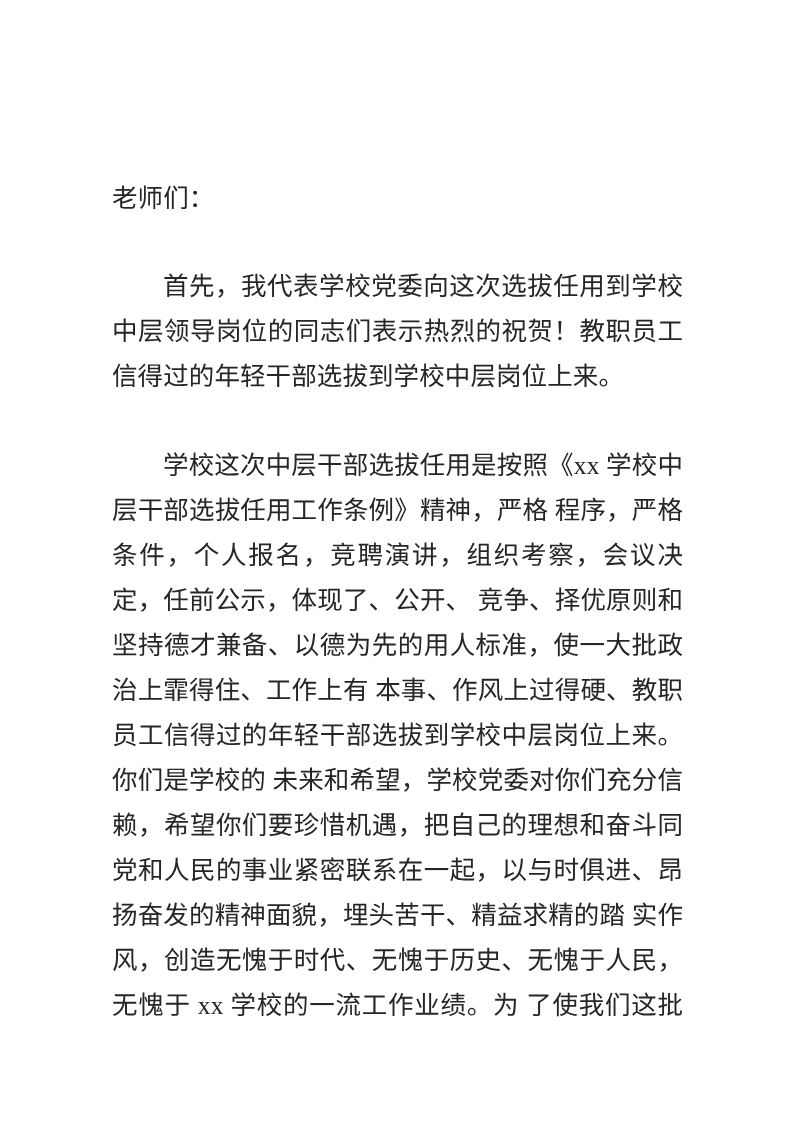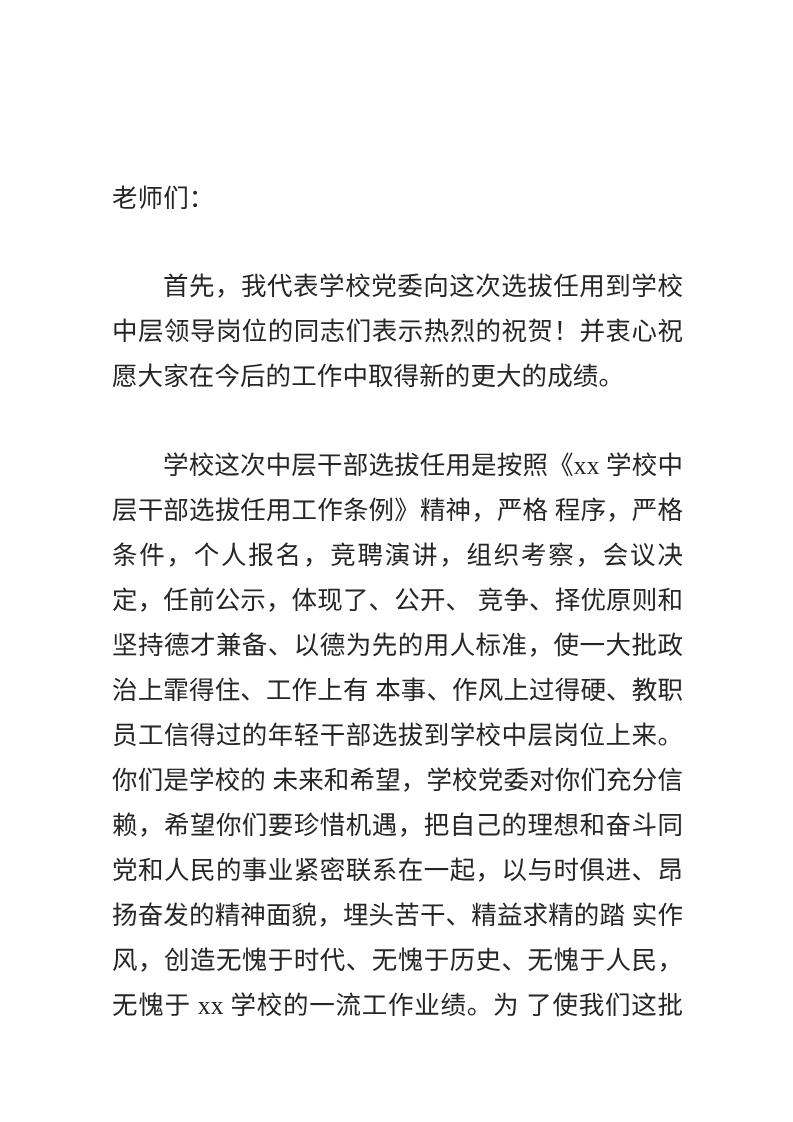--- a/index.html
+++ b/index.html
@@ -51,21 +51,21 @@
 <body>
 
 <div class="page">
 
   <div class="doc-body">
 
     <p class="para">老师们：</p>
 
     <div class="gap-salutation"></div>
 
-    <p class="para indent">首先，我代表学校党委向这次选拔任用到学校中层领导岗位的同志们表示热烈的祝贺！并衷心祝愿大家在今后的工作中取得新的更大的成绩。</p>
+    <p class="para indent">首先，我代表学校党委向这次选拔任用到学校中层领导岗位的同志们表示热烈的祝贺！教职员工信得过的年轻干部选拔到学校中层岗位上来。</p>
 
     <div class="gap-lead"></div>
 
     <p class="para indent">学校这次中层干部选拔任用是按照《xx 学校中层干部选拔任用工作条例》精神，严格 程序，严格条件，个人报名，竞聘演讲，组织考察，会议决定，任前公示，体现了、公开、 竞争、择优原则和坚持德才兼备、以德为先的用人标准，使一大批政治上霏得住、工作上有 本事、作风上过得硬、教职员工信得过的年轻干部选拔到学校中层岗位上来。你们是学校的 未来和希望，学校党委对你们充分信赖，希望你们要珍惜机遇，把自己的理想和奋斗同党和人民的事业紧密联系在一起，以与时俱进、昂扬奋发的精神面貌，埋头苦干、精益求精的踏 实作风，创造无愧于时代、无愧于历史、无愧于人民，无愧于 xx 学校的一流工作业绩。为 了使我们这批新提拔的干部尽快进入角色，学校党委决定和大家进行集体谈话。下面，我代 表学校党委对大家提三点希望和要求：</p>
 
   </div>
 
 </div>
 
 </body></html>

